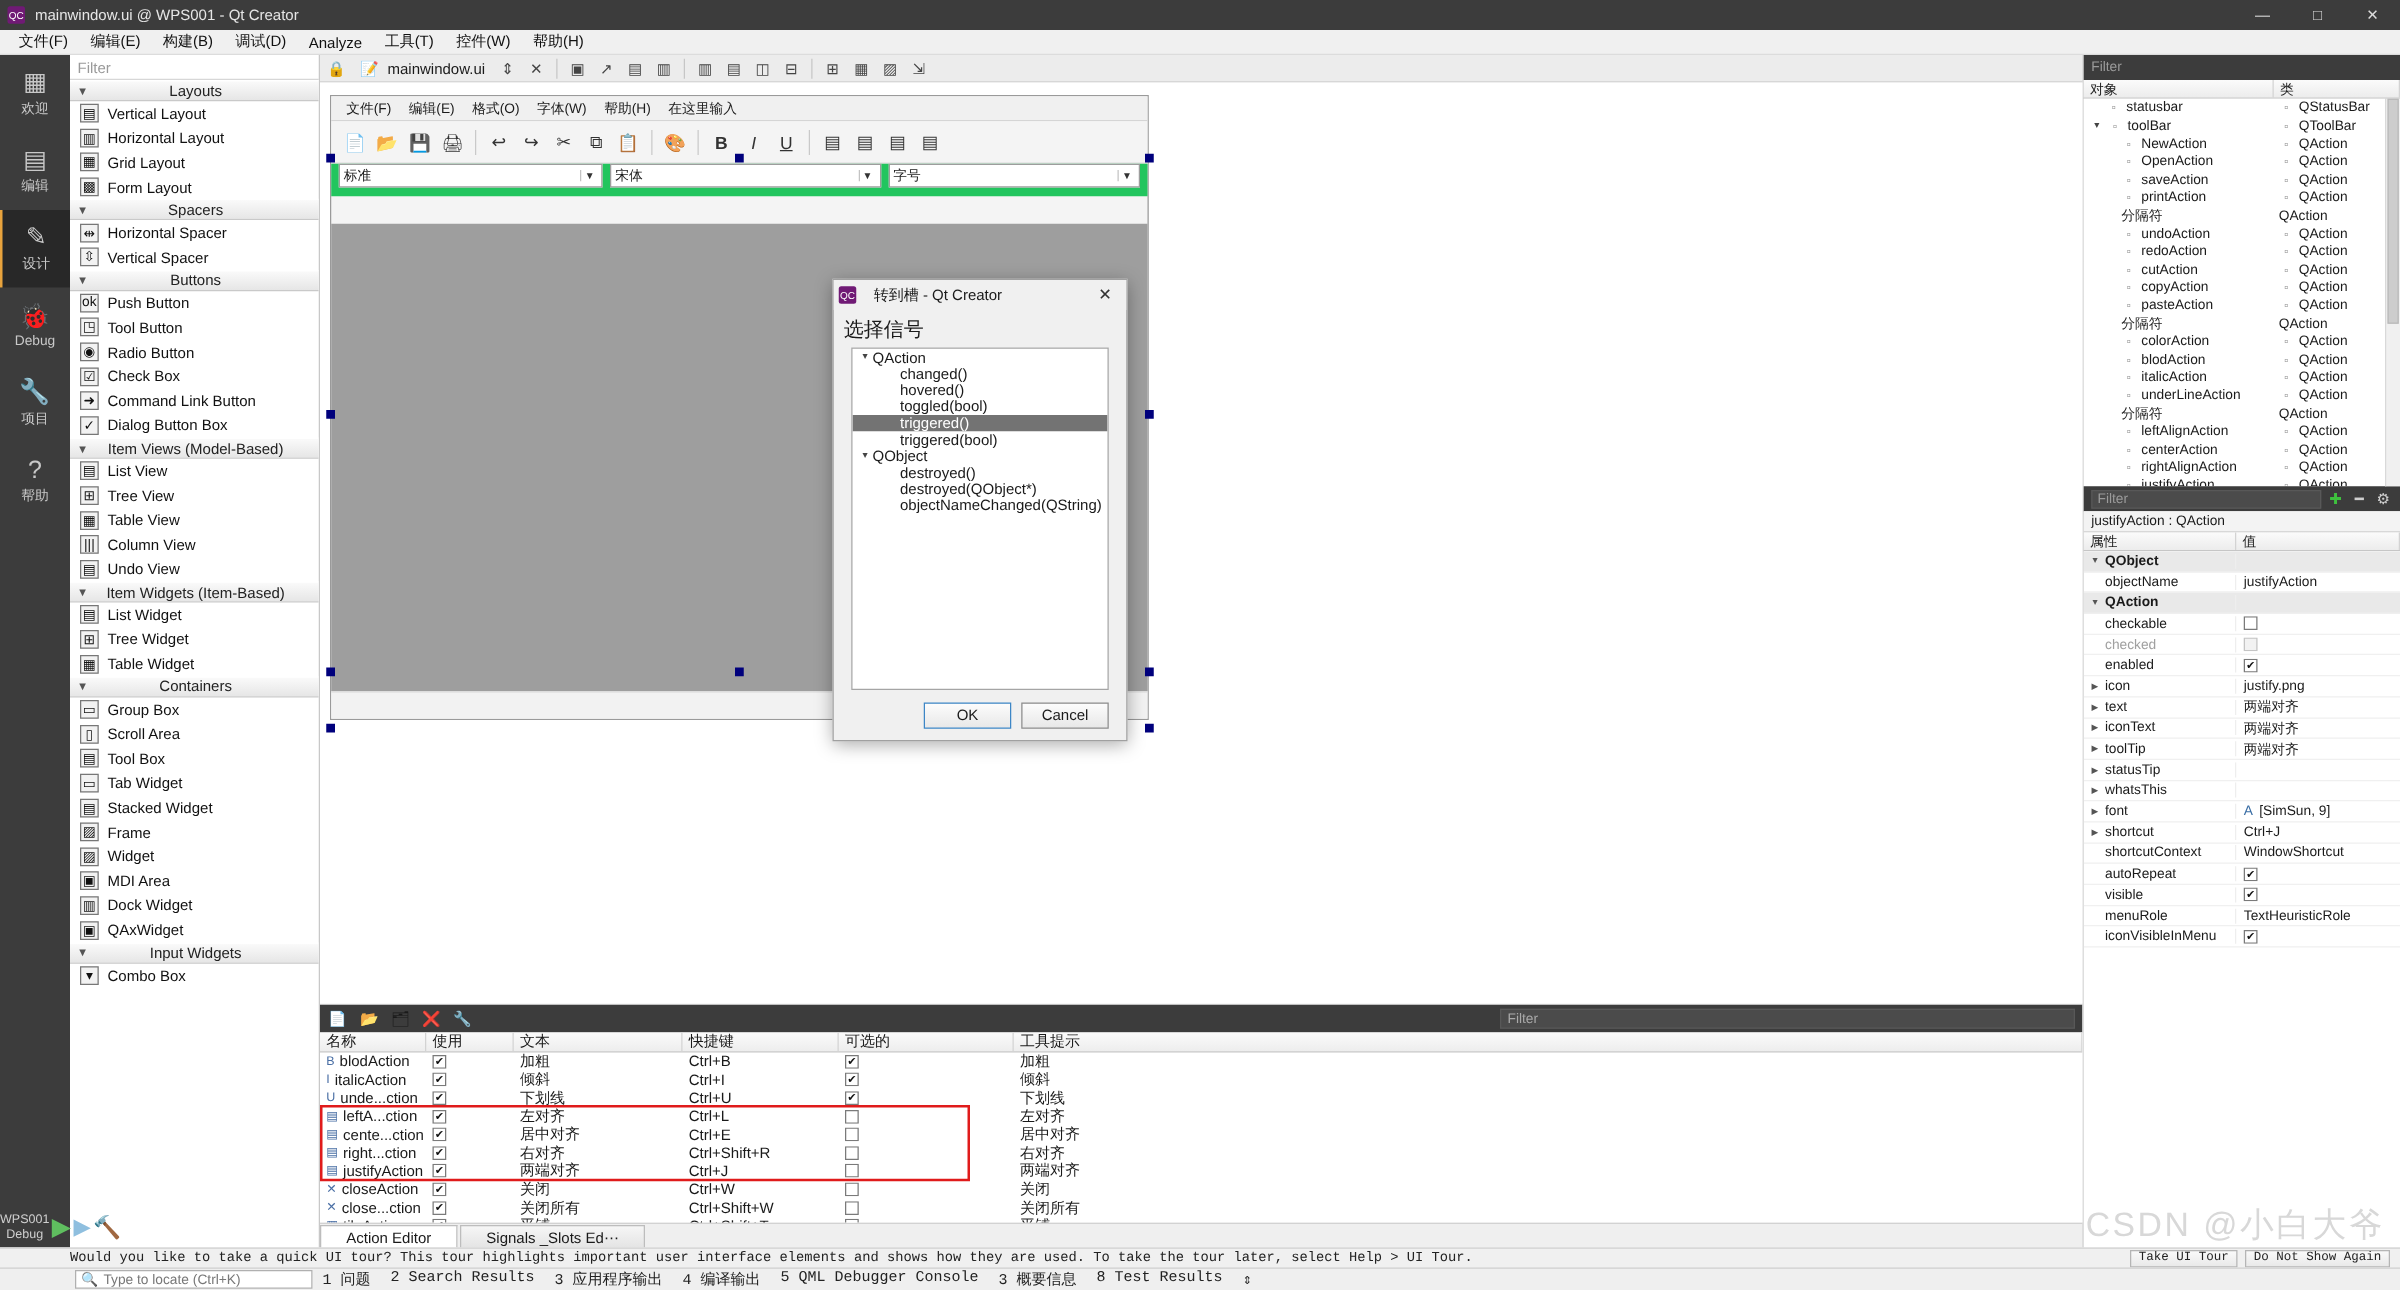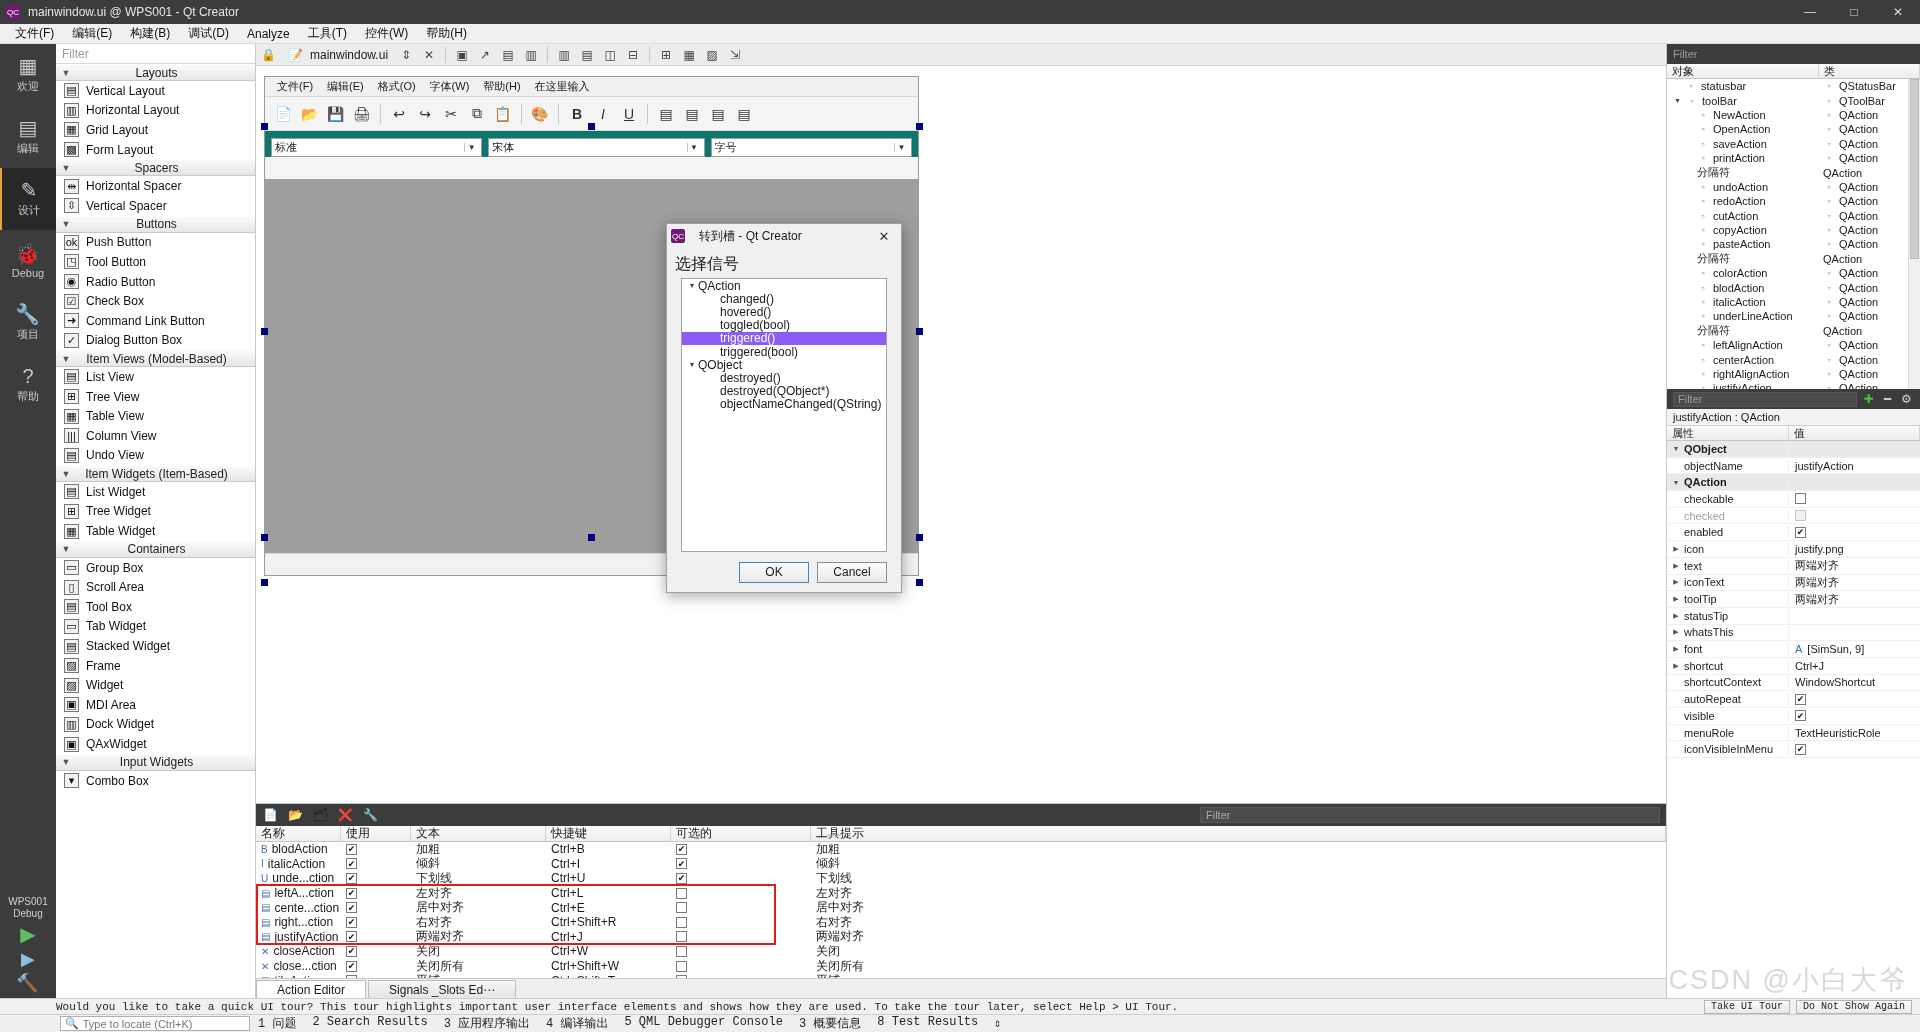--- a/index.html
+++ b/index.html
@@ -21,21 +21,21 @@
 
   
   .body{position:absolute;top:44px;left:0;right:0;bottom:34px;display:flex;}
 
   
   .modebar{width:56px;background:#3c3c3c;display:flex;flex-direction:column;align-items:center;flex:none;position:relative;}
   .mode{width:56px;height:62px;display:flex;flex-direction:column;align-items:center;justify-content:center;color:#c8c8c8;font-size:11px;gap:3px;}
   .mode.sel{background:#282828;border-left:2px solid #e8a33d;}
   .mode .gl{font-size:20px;line-height:20px;}
   .mode .lb{font-size:11px;}
-  .modebar .bottom{position:absolute;bottom:4px;width:56px;display:flex;flex-direction:column;align-items:center;gap:2px;}
+  .modebar .bottom{position:absolute;bottom:4px;width:56px;display:flex;flex-direction:row;align-items:center;gap:2px;}
   .mini{color:#cfcfcf;font-size:10px;text-align:center;line-height:12px;}
   .runbtn{font-size:20px;color:#5fbf5f;}
   .dbgbtn{font-size:18px;color:#8fbfdf;}
   .hammer{font-size:18px;color:#cfcfcf;}
 
   
   .widgetbox{width:200px;background:#fff;border-right:1px solid #c8c8c8;display:flex;flex-direction:column;flex:none;}
   .wb-filter{height:20px;border-bottom:1px solid #d7d7d7;padding:2px 6px;color:#9a9a9a;font-size:12px;display:flex;align-items:center;}
   .wb-list{flex:1;overflow:hidden;}
   .cat{height:17px;background:linear-gradient(#fafafa,#e6e6e6);border-top:1px solid #fff;border-bottom:1px solid #c9c9c9;
@@ -54,21 +54,21 @@
   .eb-sep{width:1px;height:16px;background:#c6c6c6;margin:0 2px;}
 
   .canvas{flex:1;background:#fff;position:relative;overflow:hidden;}
   
   .form{position:absolute;left:8px;top:10px;width:655px;height:500px;background:#f4f4f4;border:1px solid #9a9a9a;}
   .form-menubar{height:20px;background:#f0f0f0;border-bottom:1px solid #d5d5d5;display:flex;align-items:center;padding-left:6px;gap:2px;}
   .form-menubar .fmi{padding:1px 6px;font-size:11px;}
   .form-toolbar{height:34px;background:#f4f4f4;border-bottom:1px solid #dadada;display:flex;align-items:center;gap:4px;padding:0 8px;}
   .tb-ic{width:22px;height:22px;display:flex;align-items:center;justify-content:center;font-size:14px;color:#333;}
   .tb-sep{width:1px;height:20px;background:#c9c9c9;margin:0 3px;}
-  .form-combobar{height:26px;display:flex;align-items:flex-end;gap:6px;padding:0 6px;background:#0f766e;}
+  .form-combobar{height:26px;display:flex;align-items:flex-start;gap:6px;padding:0 6px;background:#22c55e;}
   .cbox{height:19px;background:#fff;border:1px solid #9d9d9d;display:flex;align-items:center;padding:0 3px;font-size:11px;position:relative;}
   .cbox .cv{flex:1;}
   .cbox .cd{width:14px;text-align:center;font-size:8px;color:#333;border-left:1px solid #c3c3c3;}
   .statusbar-form{position:absolute;left:0;right:0;bottom:0;height:22px;background:#f2f2f2;border-top:1px solid #d8d8d8;}
   .handle{position:absolute;width:7px;height:7px;background:#00007c;}
 
   
   .botdock{height:195px;background:#f0f0f0;border-top:1px solid #c0c0c0;display:flex;flex-direction:column;flex:none;}
   .ae-toolbar{height:22px;background:#3c3c3c;display:flex;align-items:center;padding:0 6px;gap:8px;}
   .ae-ic{width:17px;height:17px;display:flex;align-items:center;justify-content:center;font-size:12px;}
@@ -134,21 +134,21 @@
   .sb-item{padding:0 8px;font-size:12px;color:#222;font-family:"Liberation Mono","DejaVu Sans Mono",monospace;}
 
   
   .overlay-dialog{position:absolute;left:666px;top:223px;width:236px;height:370px;background:#f0f0f0;
      border:1px solid #a0a0a0;box-shadow:0 3px 14px rgba(0,0,0,.35);display:flex;flex-direction:column;}
   .dlg-title{height:24px;display:flex;align-items:center;padding:0 4px;gap:6px;background:#f0f0f0;font-size:12px;}
   .dlg-x{margin-left:auto;width:26px;height:22px;display:flex;align-items:center;justify-content:center;font-size:13px;color:#333;}
   .dlg-label{padding:6px 8px 3px 8px;font-size:16px;}
   .dlg-list{margin:0 14px;flex:1;background:#fff;border:1px solid #a5a5a5;overflow:hidden;font-size:12px;}
   .dl-row{height:13.2px;display:flex;align-items:center;padding-left:4px;}
-  .dl-row.sel{background:#8b5cf6;color:#fff;}
+  .dl-row.sel{background:#737373;color:#fff;}
   .dl-row .dtri{width:12px;text-align:center;font-size:7px;color:#444;}
   .dl-row.child{padding-left:38px;}
   .dlg-btns{height:40px;display:flex;align-items:center;justify-content:flex-end;gap:8px;padding-right:14px;}
   .dbtn{width:70px;height:21px;border:1px solid #8c8c8c;background:linear-gradient(#fcfcfc,#e8e8e8);font-size:12px;
      display:flex;align-items:center;justify-content:center;}
   .dbtn.def{border-color:#3d86c6;}
   .watermark{position:absolute;right:12px;bottom:34px;font-size:27px;color:#d8d8d8;letter-spacing:2px;}
 </style>
 </head>
 <body>

